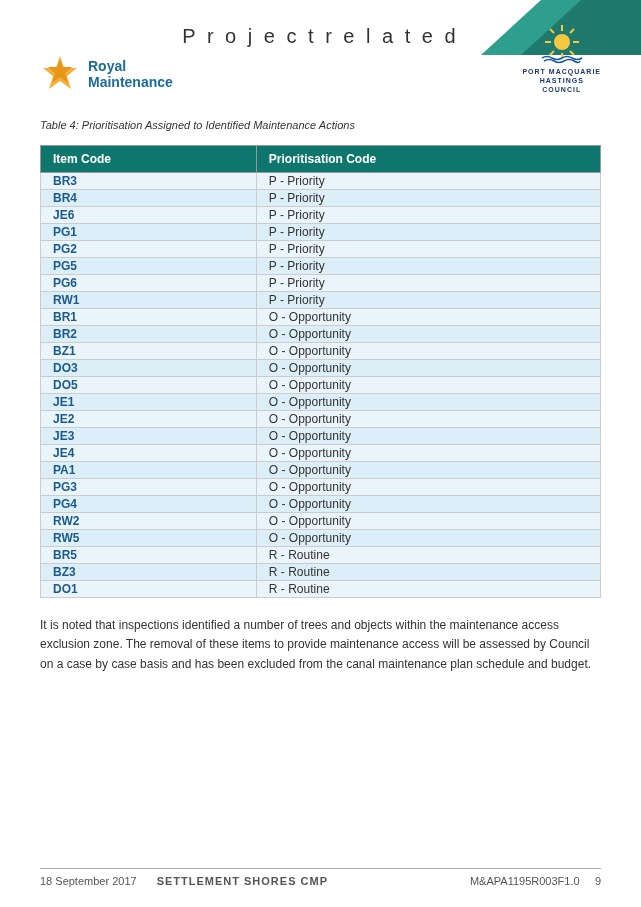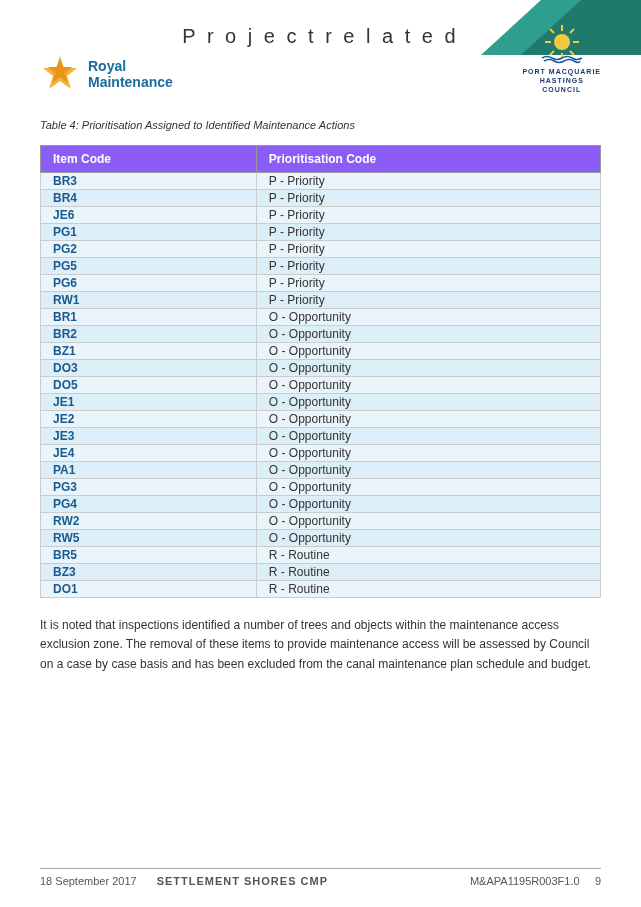--- a/index.html
+++ b/index.html
@@ -89,21 +89,21 @@
       margin-bottom: 14px;
     }
 
     
     .data-table {
       width: 100%;
       border-collapse: collapse;
       border: 1px solid #999;
     }
     .data-table th {
-      background-color: #8b5cf6;
+      background-color: #0f766e;
       color: #fff;
       font-size: 12px;
       font-weight: bold;
       padding: 6px 12px;
       text-align: left;
       border: 1px solid #999;
     }
     .data-table td {
       padding: 1px 12px;
       font-size: 12px;

